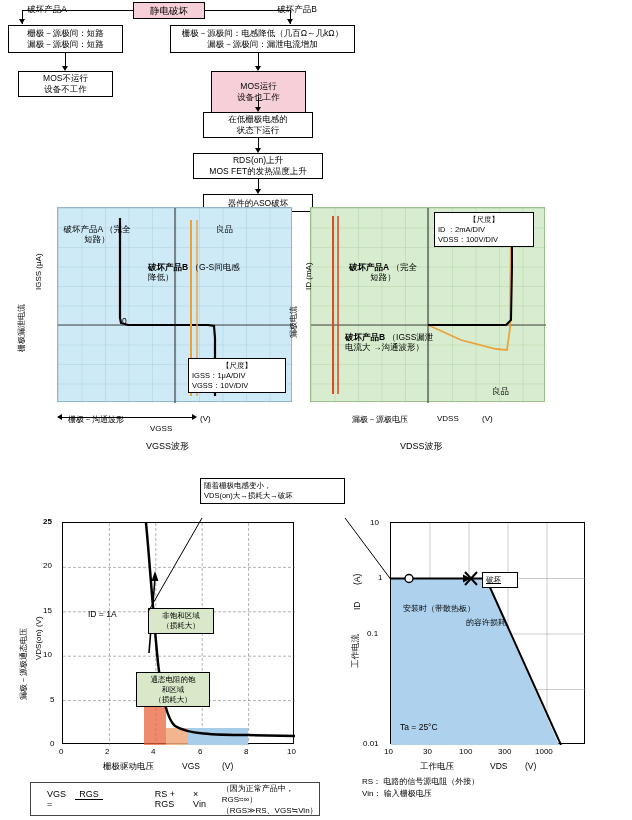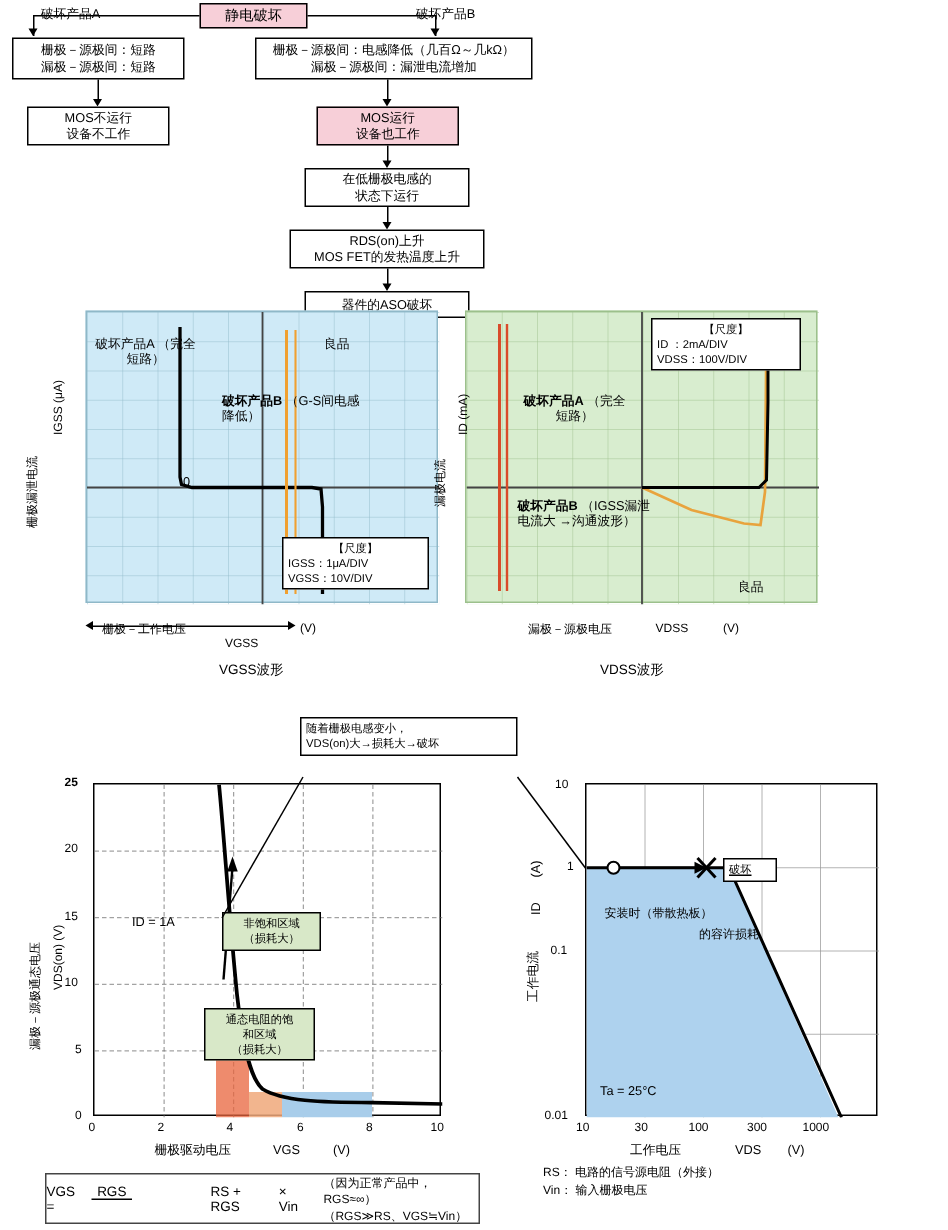--- a/index.html
+++ b/index.html
@@ -56,21 +56,21 @@
 
 <div class="vline" style="left:65px;top:53px;height:15px;"></div>
 <div class="arrowdown" style="left:61.5px;top:66px;"></div>
 <div class="vline" style="left:258px;top:53px;height:15px;"></div>
 <div class="arrowdown" style="left:254.5px;top:66px;"></div>
 
 <div class="box" style="left:18px;top:71px;width:95px;height:26px;">
   <span>MOS不运行</span>
   <span>设备不工作</span>
 </div>
-<div class="box pink" style="left:211px;top:71px;width:95px;height:26px;">
+<div class="box pink" style="left:211px;top:71px;width:95px;height:42px;">
   <span>MOS运行</span>
   <span>设备也工作</span>
 </div>
 
 <div class="vline" style="left:258px;top:97px;height:12px;"></div>
 <div class="arrowdown" style="left:254.5px;top:107px;"></div>
 <div class="box" style="left:203px;top:112px;width:110px;height:26px;">
   <span>在低栅极电感的</span>
   <span>状态下运行</span>
 </div>
@@ -124,21 +124,21 @@
   <span style="display:block;">IGSS：1μA/DIV</span>
   <span style="display:block;">VGSS：10V/DIV</span>
 </div>
 <div class="axtxt rot" style="left:16px;top:352px;transform:rotate(-90deg);white-space:nowrap;">
   <span>栅极漏泄电流</span>
 </div>
 <div class="axtxt rot" style="left:34px;top:290px;transform:rotate(-90deg);white-space:nowrap;">
   <span>IGSS   (μA)</span>
 </div>
 <div class="axtxt" style="left:68px;top:414px;">
-  <span>栅极－工作电压</span>
+  <span>栅极－沟通波形</span>
 </div>
 <div class="axtxt" style="left:150px;top:424px;">
   <span>VGSS</span>
 </div>
 <div class="axtxt" style="left:200px;top:414px;">
   <span>(V)</span>
 </div>
 <div class="arrowleft" style="left:57px;top:414px;"></div>
 <div class="hline" style="left:60px;top:417px;width:132px;"></div>
 <div class="arrowright" style="left:192px;top:414px;"></div>
@@ -325,21 +325,21 @@
 <div class="axtxt" style="left:403px;top:603px;font-size:8px;">
   <span>安装时（带散热板）</span>
 </div>
 <div class="axtxt" style="left:466px;top:617px;font-size:8px;">
   <span>的容许损耗</span>
 </div>
 <div class="axtxt" style="left:400px;top:722px;font-size:8.5px;">
   <span>Ta = 25°C</span>
 </div>
 
-<div class="abs" style="left:30px;top:782px;width:290px;height:34px;border:1px solid #444;display:flex;align-items:center;padding-left:0;box-sizing:border-box;font-size:9px;">
+<div class="abs" style="left:30px;top:782px;width:290px;height:34px;border:1px solid #444;display:flex;align-items:center;padding-left:16px;box-sizing:border-box;font-size:9px;">
   <span>VGS =</span>
   <span style="display:inline-flex;flex-direction:row;align-items:flex-start;margin:0 4px;gap:48px;">
     <span style="border-bottom:1px solid #000;padding:0 4px;">RGS</span>
     <span style="padding:0 4px;">RS + RGS</span>
   </span>
   <span>× Vin</span>
   <span style="display:inline-flex;flex-direction:column;margin-left:10px;font-size:8px;">
     <span>（因为正常产品中，RGS≈∞）</span>
     <span>（RGS≫RS、VGS≒Vin）</span>
   </span>

